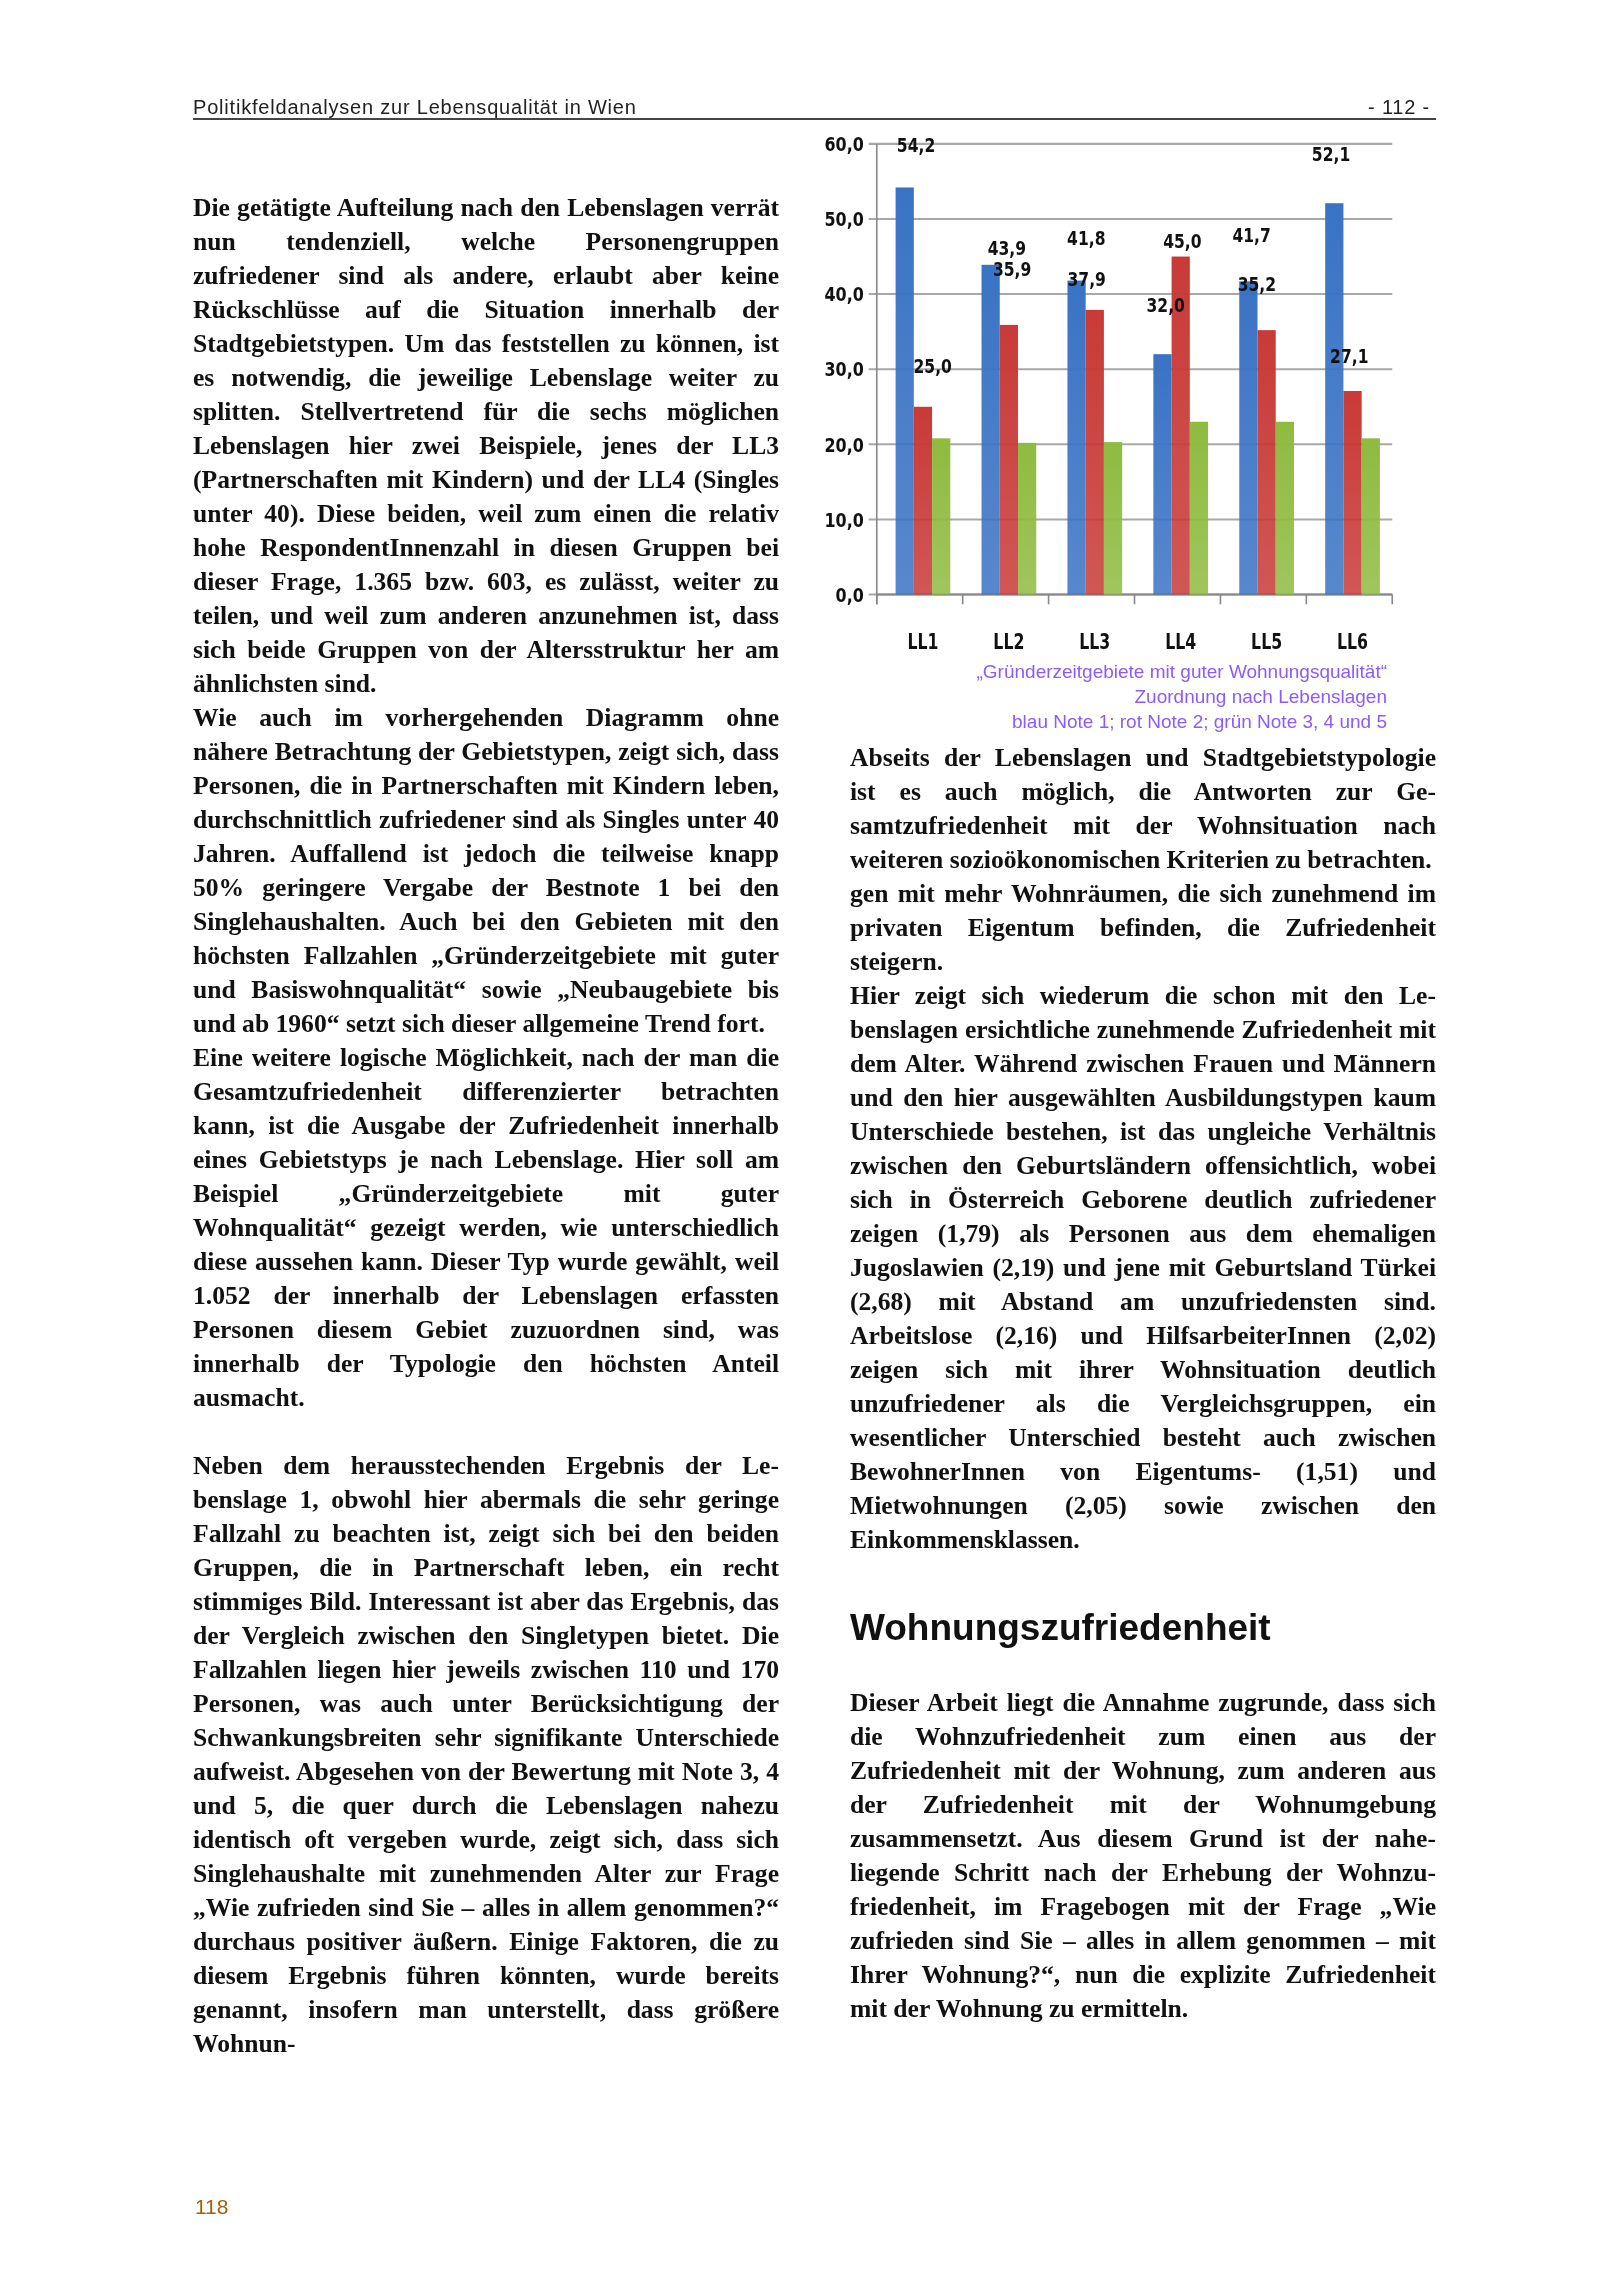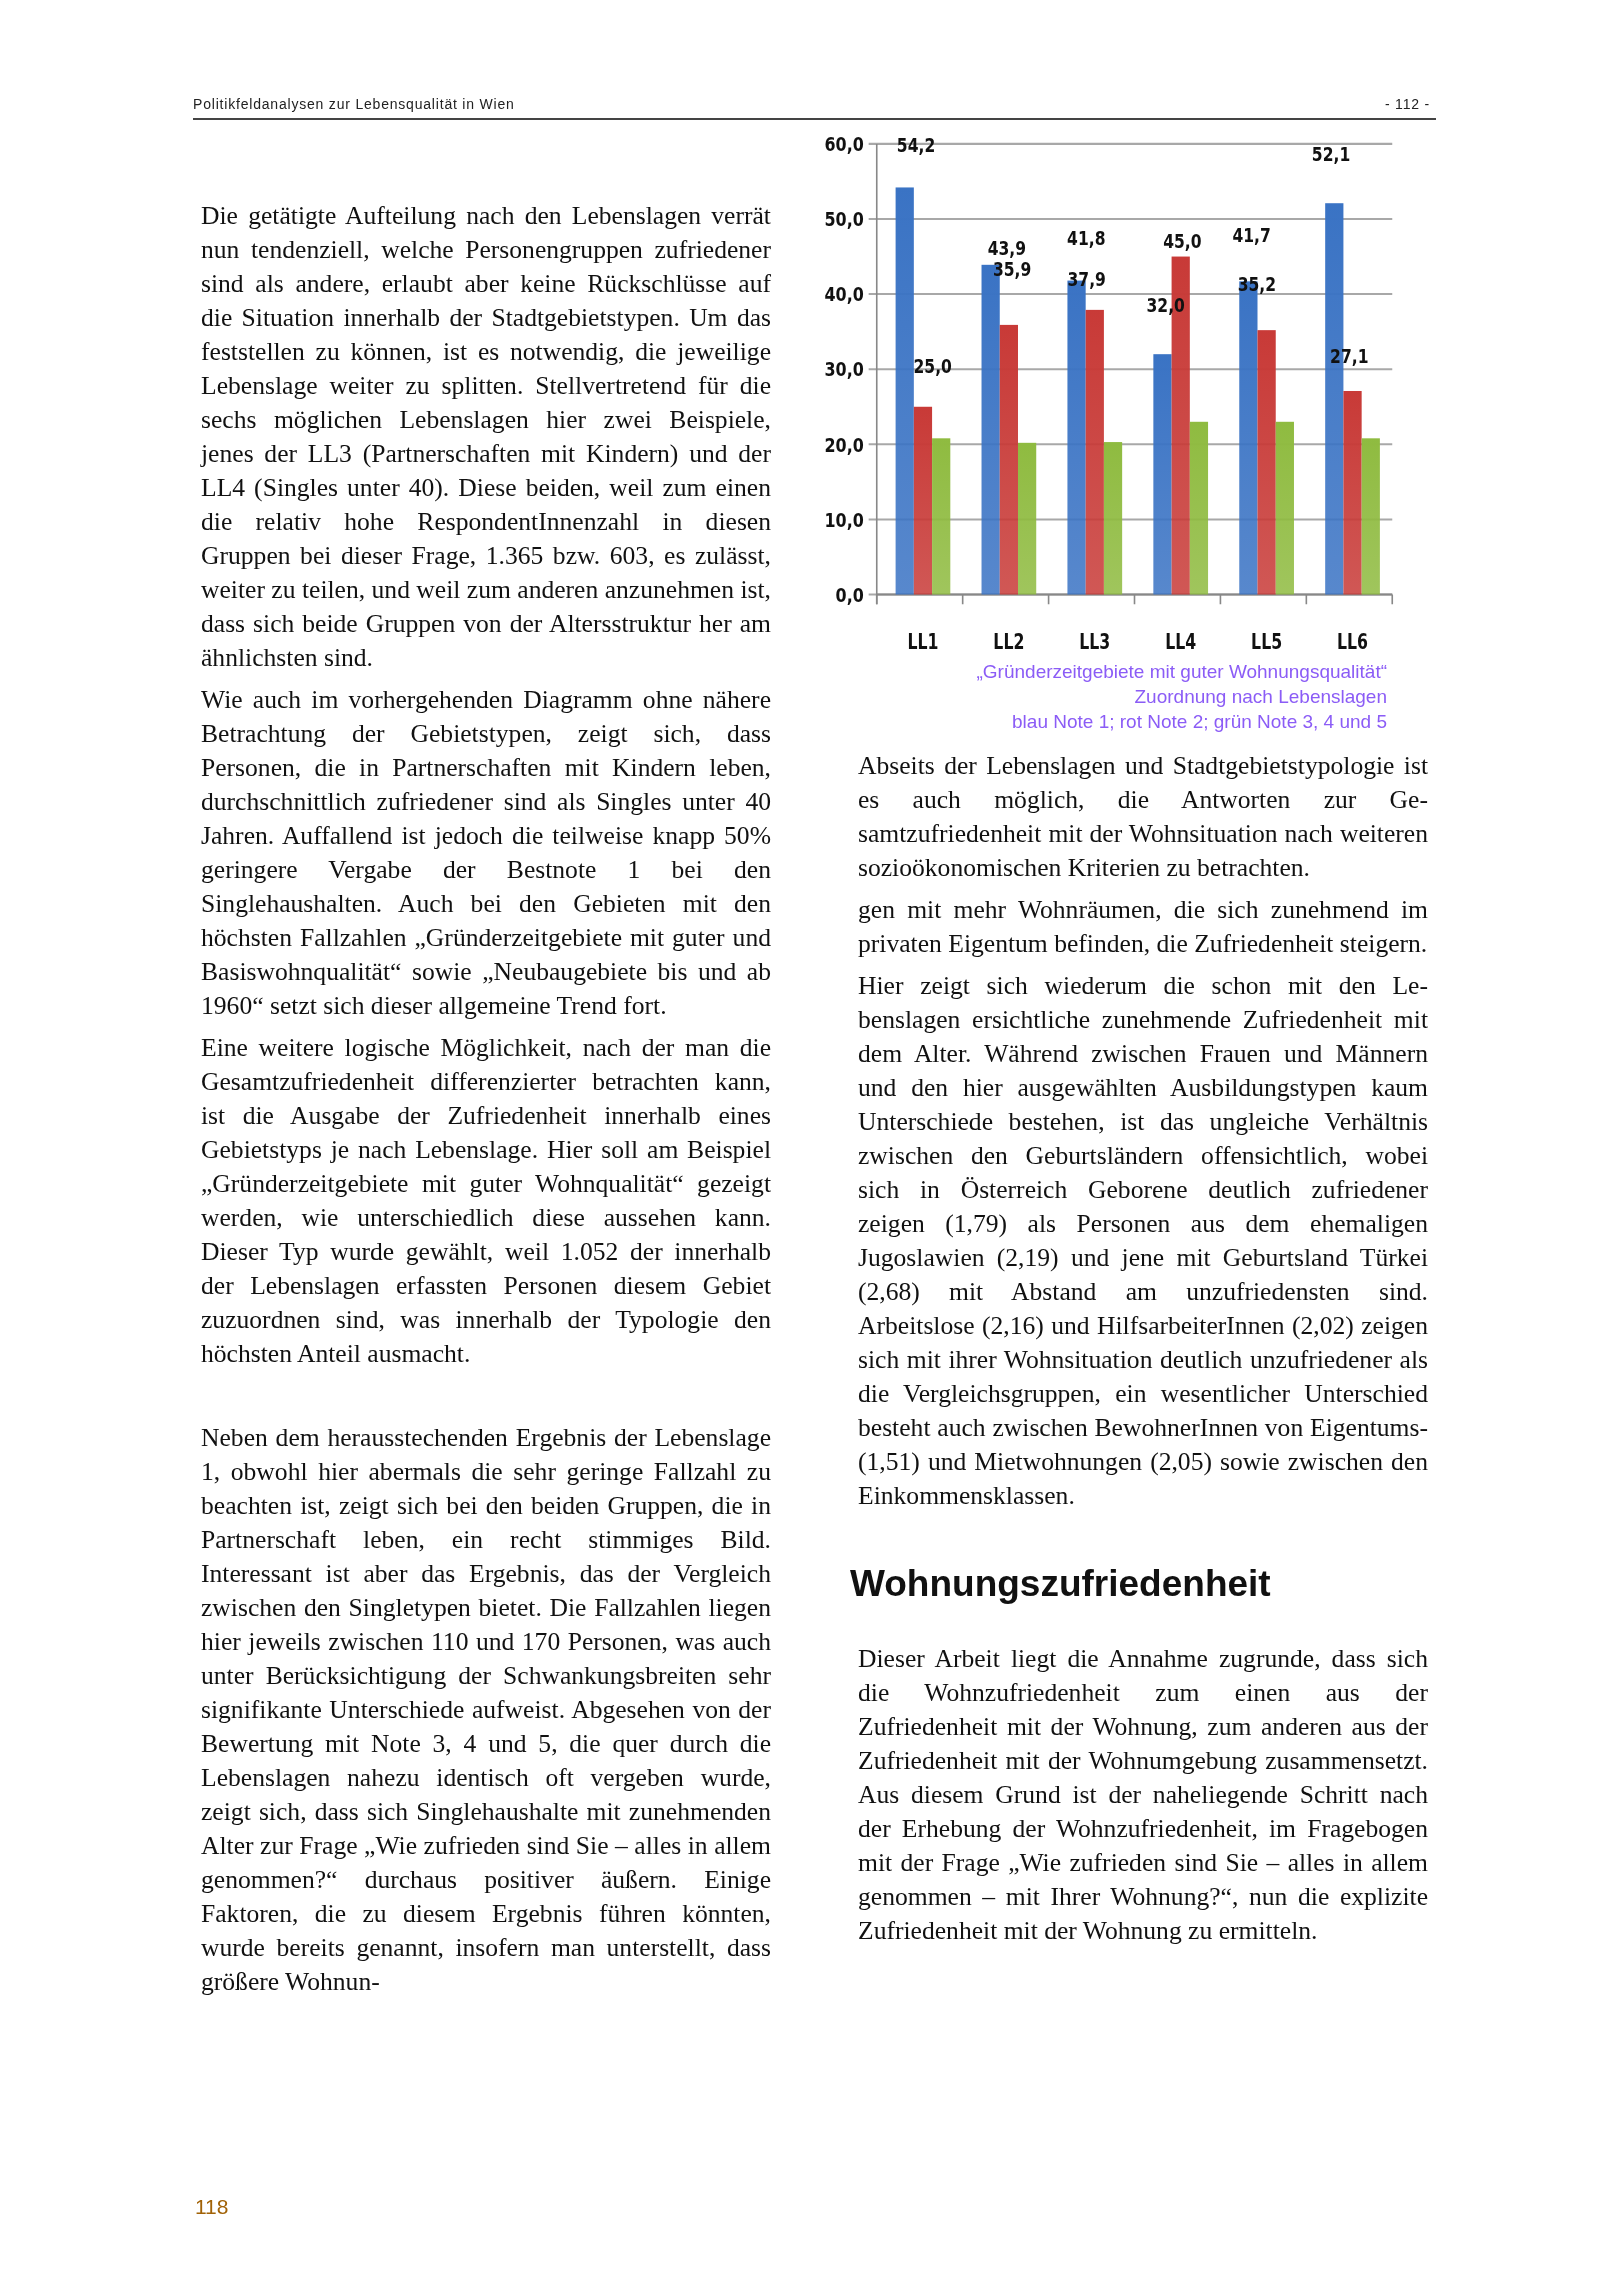--- a/index.html
+++ b/index.html
@@ -1,24 +1,24 @@
 <!DOCTYPE html>
 <html style="font-size:13px"><head>
 <meta charset="utf-8">
 <style>
   html, body { margin: 0; padding: 0; background: #ffffff; }
   body { width: 1622px; height: 2295px; position: relative; overflow: hidden; }
   .header { position: absolute; left: 193px; top: 96px; width: 1241px; height: 24px;
-    font-family: "Liberation Sans", sans-serif; font-size: 14px; color: #222; letter-spacing: 0.8px; }
+    font-family: "Liberation Sans", sans-serif; font-size: 20px; color: #222; letter-spacing: 0.8px; }
   .header .title { position: absolute; left: 0; top: 0; }
   .header .pageno { position: absolute; right: 4px; top: 0; }
   .header-rule { position: absolute; left: 193px; top: 118px; width: 1243px; height: 1.6px; background: #444; }
   .col { position: absolute; font-family: "Liberation Serif", serif; font-size: 25.6px; line-height: 34px;
     color: #111; text-align: justify; hyphens: manual; }
-  .col p { margin: 8px; }
+  .col p { margin: 0; font-weight: bold; }
   .col-left { left: 193px; top: 191px; width: 586px; }
   .col-right { left: 850px; top: 741px; width: 586px; }
   .gap { height: 34px; }
   .heading { font-family: "Liberation Sans", sans-serif; font-weight: bold; font-size: 37px;
     margin: 54px 0 41px 0; text-align: left; color: #111; }
   .footer { position: absolute; left: 195px; top: 2195px; font-family: "Liberation Sans", sans-serif; font-size: 21px; color: #a16207; }
   .chart { position: absolute; left: 803px; top: 122px; width: 616px; height: 616px; }
   .chart svg { position: absolute; left: 0; top: 0; }
   .caption { position: absolute; left: 803px; top: 659px; width: 584px; text-align: right;
     font-family: Liberation Sans, sans-serif; font-size: 19px; line-height: 25px; color: #8b5cf6; }

